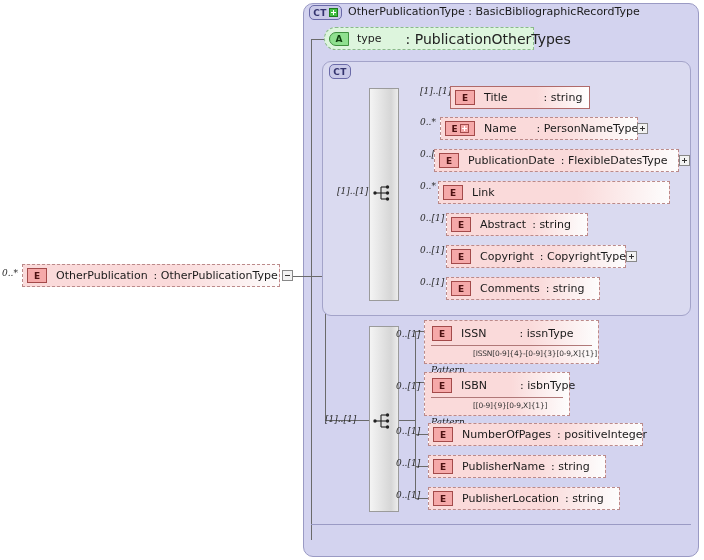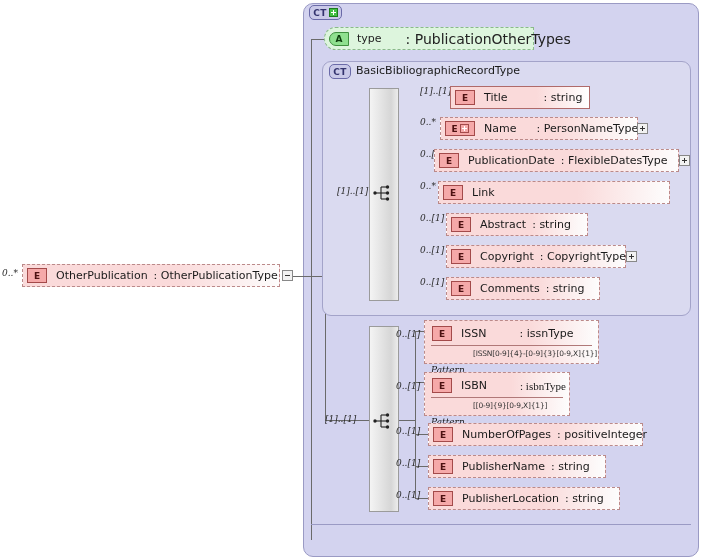--- a/index.html
+++ b/index.html
@@ -275,32 +275,32 @@
       <span class="el-name">OtherPublication</span>
       <span class="el-type" style="margin-left:6px;">:&nbsp;<span>OtherPublicationType</span></span>
     </div>
     <div class="expander" style="left:260px; top:6px;"></div>
   </div>
 
   <div class="badge badge-ctplus" style="left:309px; top:5px;">
     <span>CT</span>
     <span class="plus-sq"></span>
   </div>
+  <div class="ct-title" style="left:348px; top:5px;">OtherPublicationType : BasicBibliographicRecordType</div>
 
   <div class="attr-node" style="width:210px;">
     <span class="attr-badge">A</span>
     <span class="attr-label">type</span>
     <span class="attr-type">:&nbsp;<span>PublicationOtherTypes</span></span>
   </div>
 
   <div class="ct-inner"></div>
   <div class="badge badge-ct" style="left:329px; top:64px;">
     <span>CT</span>
   </div>
-  <div class="ct-title" style="left:356px; top:64px;">BasicBibliographicRecordType</div>
 
   <div class="seq-bar" style="left:369px; top:88px; height:213px;"></div>
   <span class="card" style="left:337px; top:186px;">[1]..[1]</span>
   <svg class="seq-icon" style="left:372px; top:183px;" viewBox="0 0 24 20">
     <g stroke="#222" stroke-width="1.1" fill="none">
       <path d="M3 10 H 9"></path>
         <path d="M9 4 V 16"></path>
       <path d="M9 4 H 14"></path>
         <path d="M9 10 H 14"></path>
         <path d="M9 16 H 14"></path>
@@ -399,21 +399,21 @@
 
   <span class="card" style="left:396px; top:381px;">0..[1]</span>
   <div class="facet-box" style="left:424px; top:372px; width:146px; height:44px;">
     <div class="facet-sep"></div>
     <span class="facet-label">Pattern</span>
     <span class="facet-value">[[0-9]{9}[0-9,X]{1}]</span>
   </div>
   <div class="el dashed" style="left:428px; top:374px; width:138px; border:none; background:transparent;">
     <span class="el-badge">E</span>
     <span class="el-name">ISBN</span>
-    <span class="el-type" style="margin-left:33px;font-family:Liberation Serif, serif;">:&nbsp;<span>isbnType</span></span>
+    <span class="el-type" style="margin-left:33px;">:&nbsp;<span>isbnType</span></span>
   </div>
 
   <span class="card" style="left:396px; top:426px;">0..[1]</span>
   <div class="el dashed" style="left:428px; top:423px; width:215px;">
     <span class="el-badge">E</span>
     <span class="el-name">NumberOfPages</span>
     <span class="el-type" style="margin-left:6px;">:&nbsp;<span>positiveInteger</span></span>
   </div>
 
   <span class="card" style="left:396px; top:458px;">0..[1]</span>

